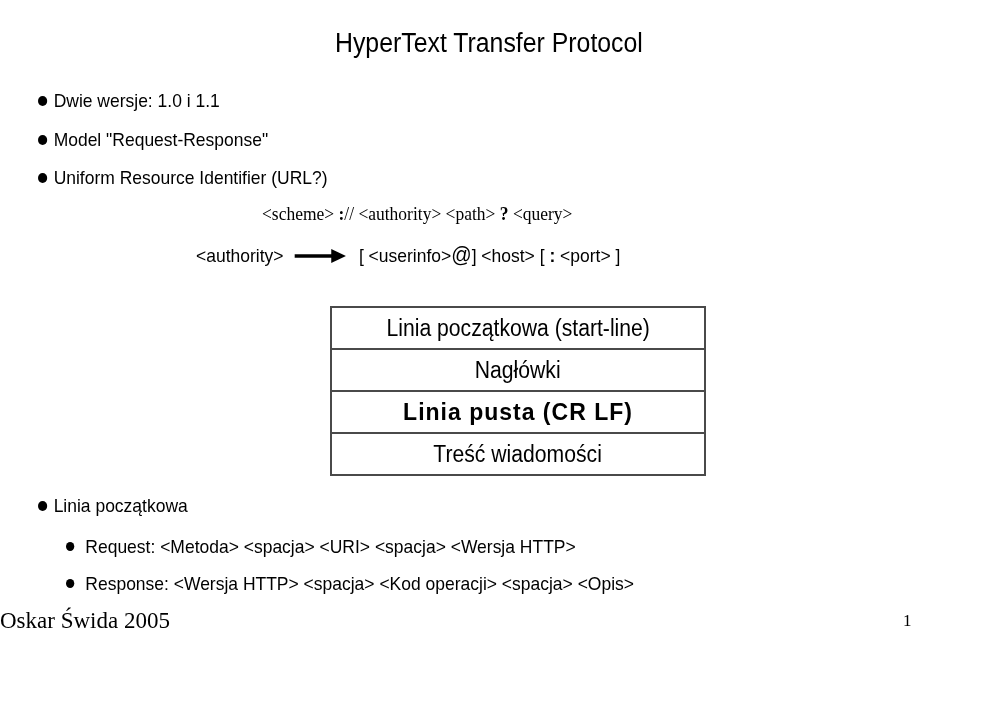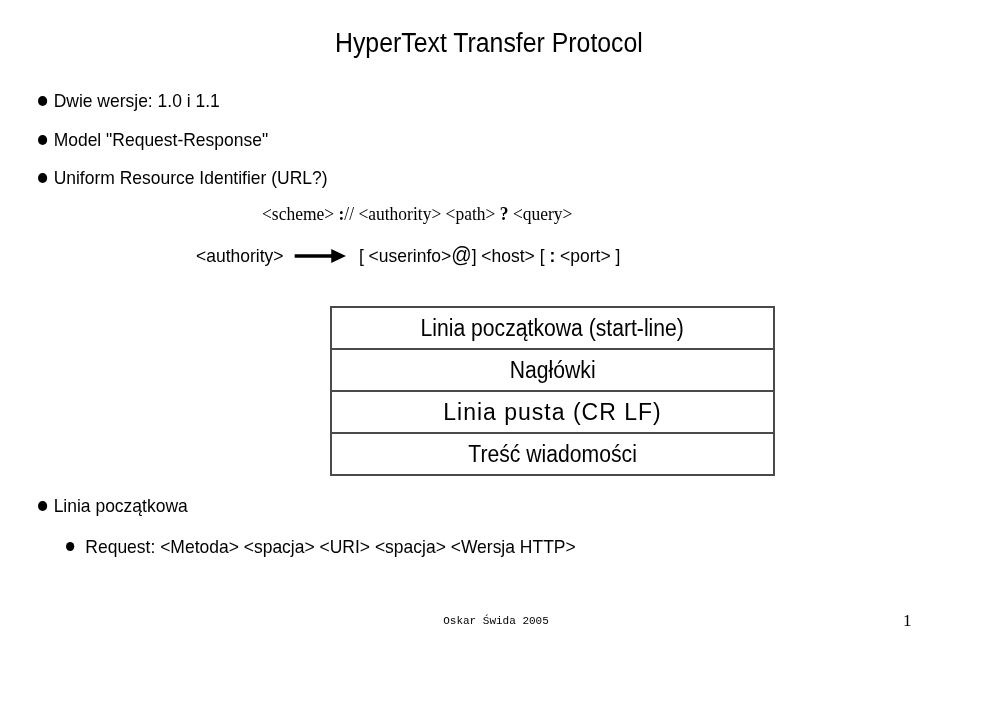--- a/index.html
+++ b/index.html
@@ -32,41 +32,40 @@
     width: 10px; height: 10px;
     background: #000; border-radius: 50%;
     flex: none;
   }
   .dot-sm { width: 9px; height: 9px; }
   .b   { font-weight: 700; }
   .big { font-size: 1.15em; }
   .arrow-svg { margin: 0 14px 0 12px; flex: none; }
   
   .msg-table-wrap { position: absolute; left: 330px; top: 306px; }
-  .msg-table { border-collapse: collapse; width: 445px; }
+  .msg-table { border-collapse: collapse; width: 376px; }
   .msg-table td {
     border: 2px solid #4a4a4a;
     height: 40px;
     padding: 0;
     text-align: center;
     vertical-align: middle;
     font-size: 23px;
     background: #ffffff;
   }
   .cellcond {
     display: inline-block;
     transform: scaleX(0.92);
     transform-origin: 50% 50%;
   }
-  .cellbold { font-weight: 400; letter-spacing: 1px; }
+  .cellbold { font-weight: 700; letter-spacing: 1px; }
   .footer {
     position: absolute; left: 0; top: 611px; width: 992px;
-    text-align: center;
-    font-family: Liberation Mono, monospace;
-    font-size: 11px; line-height: 20px;
+    font-family: Liberation Serif, serif;
+    font-size: 23px; line-height: 20px;
   }
   .pagenum {
     position: absolute; left: 903px; top: 611px;
     font-family: "Liberation Serif", serif;
     font-size: 17px; line-height: 20px;
   }
 </style>
 </head>
 <body>
 
@@ -151,17 +150,23 @@
     </span>
   </div>
 
   <div class="line" style="left:66px; top:530px;">
     <span class="sx gap12">
       <span class="dot dot-sm"></span>
       <span>Request: &lt;Metoda&gt; &lt;spacja&gt; &lt;URI&gt; &lt;spacja&gt; &lt;Wersja HTTP&gt;</span>
     </span>
   </div>
 
+  <div class="line" style="left:66px; top:567px;">
+    <span class="sx gap12">
+      <span class="dot dot-sm"></span>
+      <span>Response: &lt;Wersja HTTP&gt; &lt;spacja&gt; &lt;Kod operacji&gt; &lt;spacja&gt; &lt;Opis&gt;</span>
+    </span>
+  </div>
 
   <div class="footer">Oskar Świda 2005</div>
   <div class="pagenum">1</div>
 
 </div>
 
 </body></html>

